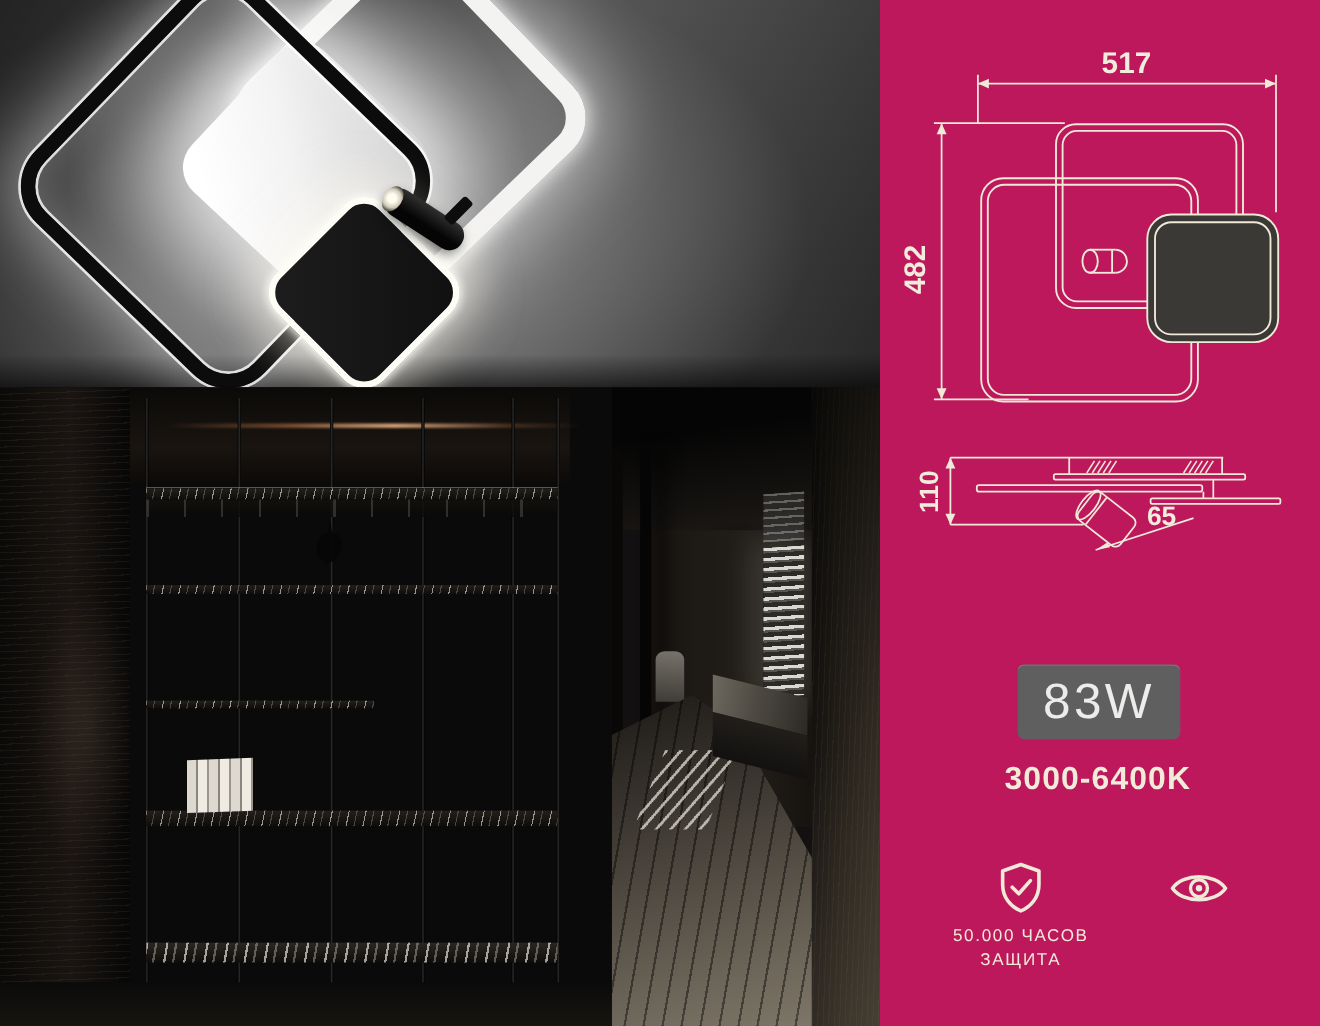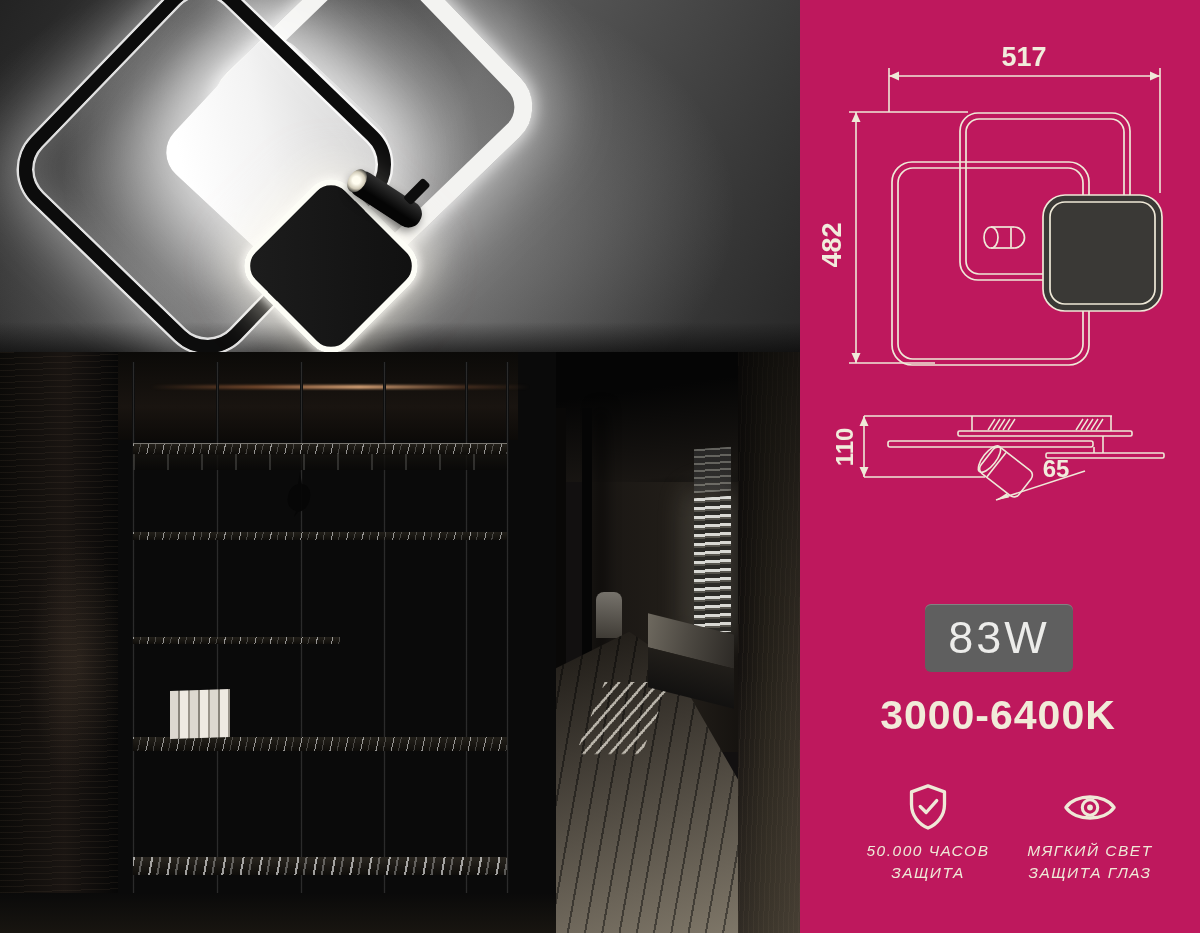--- a/index.html
+++ b/index.html
@@ -120,26 +120,26 @@
       linear-gradient(90deg,#14110f,#242019 45%,#322c24); }
   
   .spec-panel { position:absolute; left:800px; top:0; width:400px; height:933px; background:#be185d; }
   .drawings { position:absolute; left:0; top:0; width:400px; height:530px; }
   .dim-text { font-family:"Liberation Sans", sans-serif; font-weight:bold; fill:#f1ecdc; }
   .badge { position:absolute; left:125px; top:604px; width:148px; height:68px;
     background:#5f5f5f; border-radius:6px; display:flex; align-items:center; justify-content:center;
     box-shadow:inset 0 1px 0 rgba(255,255,255,.22); }
   .badge span { font-size:45px; font-weight:300; color:#ececea; letter-spacing:3px; }
   .temp-value { position:absolute; left:28px; top:692px; width:340px; text-align:center;
-    font-size:41px; font-weight:bold; color:#f1ebd9; letter-spacing:1px; }
+    font-size:29px; font-weight:bold; color:#f1ebd9; letter-spacing:1px; }
   .temp-caption { position:absolute; left:28px; top:733px; width:340px; text-align:center;
     font-size:13.5px; letter-spacing:2.5px; line-height:1.55; color:#ece6d4; }
   .feature { position:absolute; text-align:center; color:#efe9d7; }
   .feature .icon-box { height:50px; display:flex; align-items:center; justify-content:center; margin-bottom:8px; }
-  .feature .flabel { font-size:15.5px; letter-spacing:1.5px; line-height:1.45;font-style:italic; }
+  .feature .flabel { font-size:15.5px; letter-spacing:1.5px; line-height:1.45; }
   .feature.f1 { left:44px;  top:782px; width:168px; }
   .feature.f2 { left:206px; top:782px; width:168px; }
 </style>
 </head>
 <body>
 
 <div class="stage">
 
   <div class="photo">
     <div class="ceiling"></div>
@@ -299,20 +299,16 @@
     </div>
 
     <div class="feature f2">
       <div class="icon-box">
         <svg width="54" height="37" viewBox="0 0 56 38">
           <path d="M3 19 C13 4.5 43 4.5 53 19 C43 33.5 13 33.5 3 19 Z" fill="none" stroke="#efe9d7" stroke-width="3.4" stroke-linejoin="round"></path>
           <circle cx="28" cy="19" r="8" fill="none" stroke="#efe9d7" stroke-width="3.2"></circle>
           <circle cx="28" cy="19" r="3" fill="#efe9d7"></circle>
         </svg>
       </div>
-      <div class="flabel">
-        <span>МЯГКИЙ СВЕТ</span><br>
-        <span>ЗАЩИТА ГЛАЗ</span>
-      </div>
     </div>
 
   </div>
 </div>
 
 </body></html>

